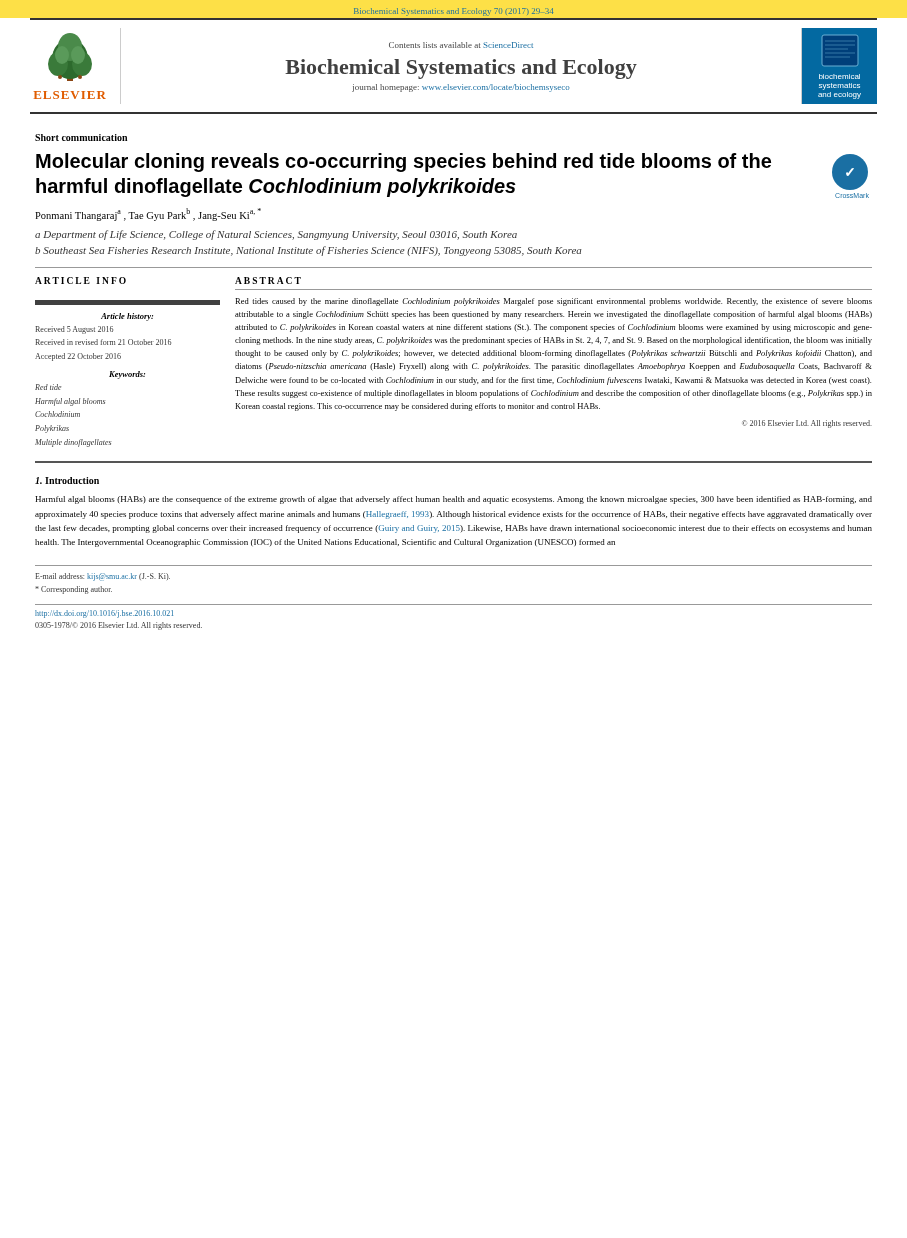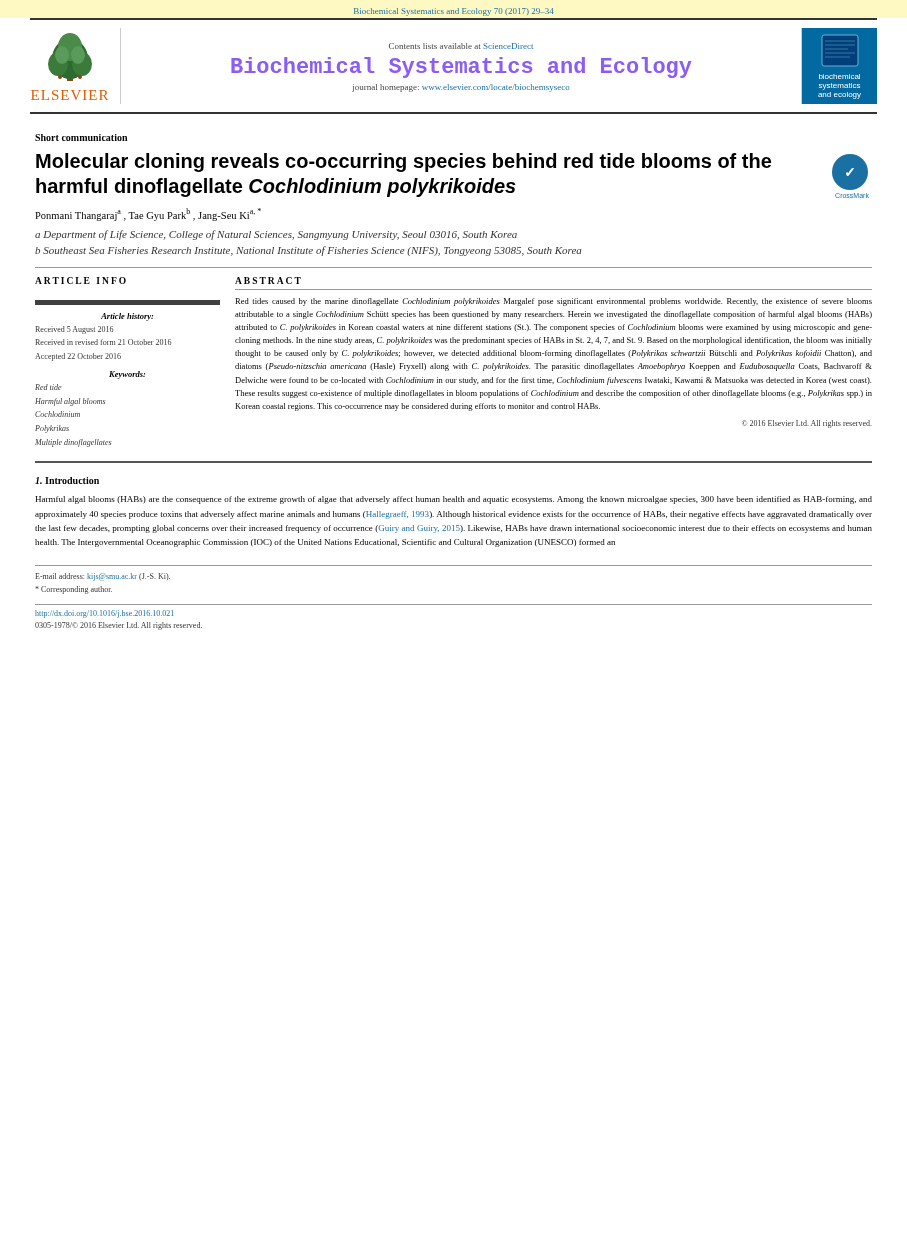--- a/index.html
+++ b/index.html
@@ -6,21 +6,21 @@
     body {
       background: #fff;
       font-family: 'Times New Roman', Times, serif;
       font-size: 10px;
       color: #000;
       width: 907px;
       min-height: 1238px;
     }
 
     .journal-header-bar {
-      background: #fef9c3;
+      background: #fde047;
       text-align: center;
       padding: 6px 0 2px;
       font-size: 9px;
       color: #1a6fa3;
     }
 
     .header-section {
       display: flex;
       align-items: stretch;
       border-top: 2px solid #333;
@@ -38,22 +38,22 @@
       justify-content: center;
       padding-right: 10px;
     }
 
     .elsevier-tree {
       width: 60px;
       height: 55px;
     }
 
     .elsevier-text {
-      font-size: 15px;
-      font-weight: normal;
+      font-size: 13px;
+      font-weight: bold;
       color: #e05c00;
       letter-spacing: 1px;
       margin-top: 3px;
     }
 
     .header-center {
       flex: 1;
       display: flex;
       flex-direction: column;
       align-items: center;
@@ -69,22 +69,22 @@
       margin-bottom: 4px;
     }
 
     .sciencedirect-link {
       color: #1a6fa3;
     }
 
     .journal-title-main {
       font-size: 22px;
       font-weight: bold;
-      color: #8b5cf6;
-      font-family: Liberation Mono, monospace;
+      color: #404040;
+      font-family: Liberation Serif, serif;
       margin-bottom: 2px;
     }
 
     .homepage-line {
       font-size: 9px;
       color: #444;
     }
 
     .homepage-link {
       color: #1a6fa3;

